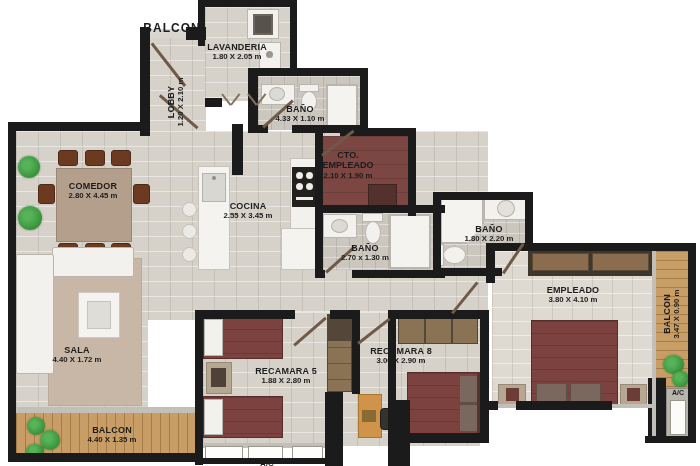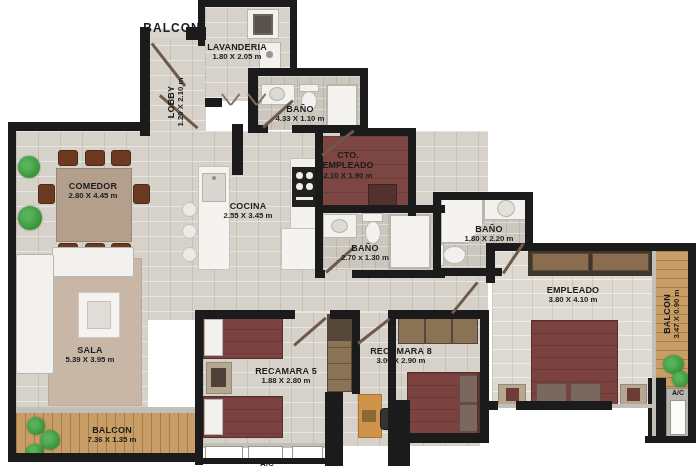--- a/index.html
+++ b/index.html
@@ -269,38 +269,38 @@
   <div class="lbl" style="left:489px;top:224px;">
     <div class="rn">BAÑO</div>
     <div class="rd">1.80 X 2.20 m</div>
   </div>
 
   <div class="lbl" style="left:573px;top:285px;">
     <div class="rn">EMPLEADO</div>
     <div class="rd">3.80 X 4.10 m</div>
   </div>
 
-  <div class="lbl" style="left:90px;top:345px;">
+  <div class="lbl" style="left:77px;top:345px;">
     <div class="rn">SALA</div>
-    <div class="rd">5.39 X 3.95 m</div>
+    <div class="rd">4.40 X 1.72 m</div>
   </div>
 
   <div class="lbl" style="left:286px;top:366px;">
     <div class="rn">RECAMARA 5</div>
     <div class="rd">1.88 X 2.80 m</div>
   </div>
 
   <div class="lbl" style="left:401px;top:346px;">
     <div class="rn">RECAMARA 8</div>
     <div class="rd">3.00 X 2.90 m</div>
   </div>
 
   <div class="lbl" style="left:112px;top:425px;">
     <div class="rn">BALCON</div>
-    <div class="rd">7.36 X 1.35 m</div>
+    <div class="rd">4.40 X 1.35 m</div>
   </div>
 
   <div class="lblv" style="left:672px;top:314px;">
     <div class="rn">BALCON</div>
     <div class="rd">3.47 X 0.90 m</div>
   </div>
 
   <div class="lbl" style="left:678px;top:389px;font-size:7px;"><span>A/C</span></div>
 
   <div class="lbl" style="left:267px;top:459px;font-size:8px;"><span>A/C</span></div>

